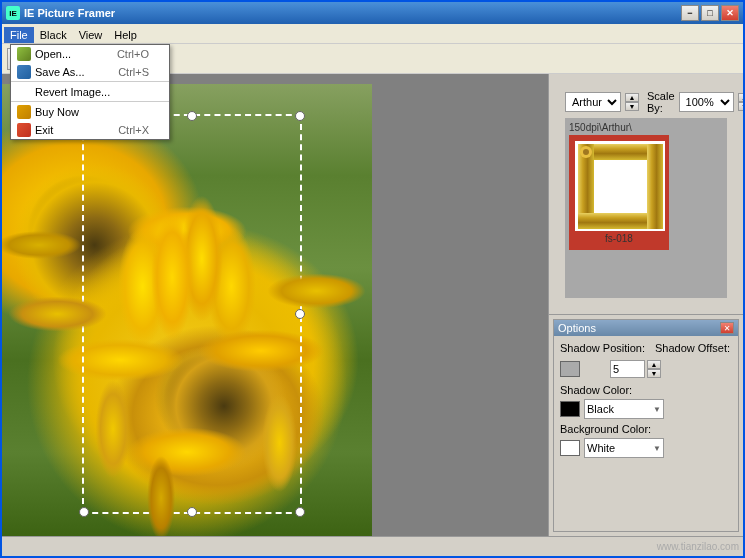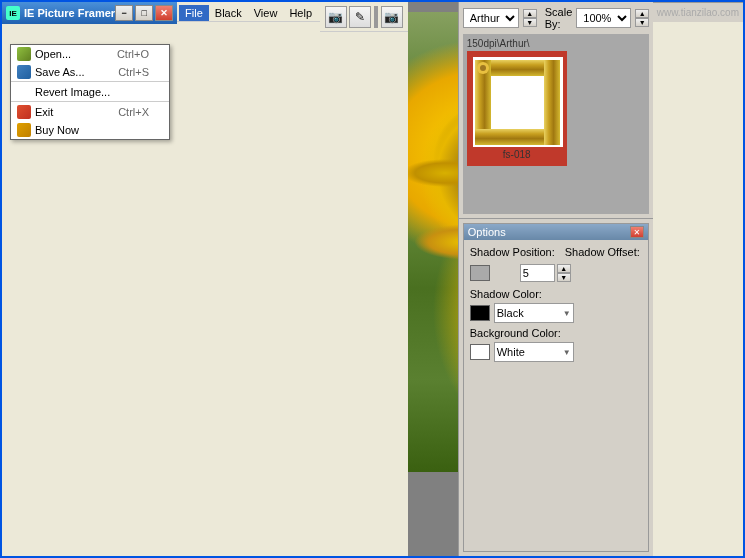--- a/index.html
+++ b/index.html
@@ -13,20 +13,21 @@
       position: relative;
     }
 
     
     .window {
       width: 745px;
       height: 558px;
       background: #ece9d8;
       border: 2px solid #0054e3;
       display: flex;
+      flex-direction: column;
     }
 
     
     .title-bar {
       background: linear-gradient(to bottom, #4a90d9 0%, #2060b0 100%);
       height: 22px;
       display: flex;
       align-items: center;
       padding: 0 4px;
       color: white;
@@ -196,21 +197,21 @@
       background: #d4d0c8;
       display: flex;
       flex-direction: column;
       border-left: 1px solid #999;
       flex-shrink: 0;
     }
 
     
     .frame-selector {
       background: #d4d0c8;
-      padding: 4px;
+      padding: 16px;
       border-bottom: 1px solid #999;
       flex-shrink: 0;
     }
     .frame-selector-header {
       display: flex;
       align-items: center;
       gap: 4px;
       margin-bottom: 4px;
     }
     .frame-dropdown {
@@ -446,27 +447,27 @@
     </div>
     <div class="dropdown-menu-item separator-after">
       <span style="position:absolute; left:6px; width:14px; height:14px; background:linear-gradient(135deg,#4080c0,#2060a0); border-radius:2px; display:inline-block;"></span>
       <span>Save As...</span>
       <span class="menu-shortcut">Ctrl+S</span>
     </div>
     <div class="dropdown-menu-item separator-after">
       <span>Revert Image...</span>
     </div>
     <div class="dropdown-menu-item">
+      <span style="position:absolute; left:6px; width:14px; height:14px; background:linear-gradient(135deg,#e0a000,#c08000); border-radius:2px; display:inline-block;"></span>
+      <span>Buy Now</span>
+    </div>
+    <div class="dropdown-menu-item">
       <span style="position:absolute; left:6px; width:14px; height:14px; background:linear-gradient(135deg,#e05030,#c03020); border-radius:2px; display:inline-block;"></span>
       <span>Exit</span>
       <span class="menu-shortcut">Ctrl+X</span>
-    </div>
-    <div class="dropdown-menu-item">
-      <span style="position:absolute; left:6px; width:14px; height:14px; background:linear-gradient(135deg,#e0a000,#c08000); border-radius:2px; display:inline-block;"></span>
-      <span>Buy Now</span>
     </div>
   </div>
 
   <div class="main-content">
 
     <div class="canvas-area">
       <div class="sunflower-bg">
 
         <div class="selection-box">
 

